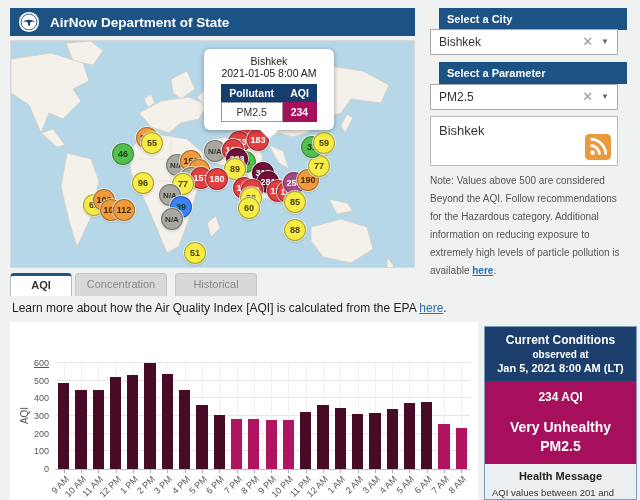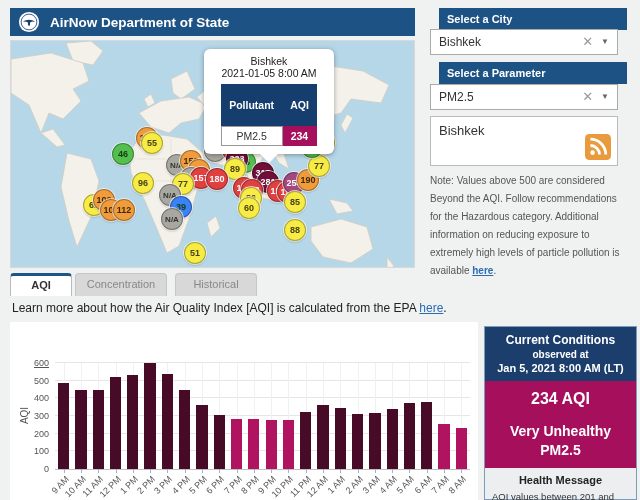--- a/index.html
+++ b/index.html
@@ -20,21 +20,21 @@
   .marker{position:absolute;width:22px;height:22px;border-radius:50%;
     font-size:9px;font-weight:bold;display:flex;align-items:center;justify-content:center;
     border:1px solid rgba(0,0,0,.3);box-shadow:0 0 0 1px rgba(255,255,255,.65),0 1px 2px rgba(0,0,0,.35);
     box-sizing:border-box;cursor:pointer;}
   
   .popup{position:absolute;left:193px;top:8px;width:122px;background:#fff;border-radius:6px;
     box-shadow:0 1px 5px rgba(0,0,0,.35);padding:6px 4px 8px;z-index:30;text-align:center;font-size:10.5px;color:#222;}
   .popup .tip{position:absolute;left:50%;bottom:-9px;margin-left:-9px;width:0;height:0;
     border-left:9px solid transparent;border-right:9px solid transparent;border-top:9px solid #fff;}
   .popup table{margin:5px auto 0;border-collapse:collapse;font-size:10.5px;}
-  .popup th{background:#153e6e;color:#fff;font-weight:bold;padding:15px 8px;}
+  .popup th{background:#153e6e;color:#fff;font-weight:bold;padding:3px 8px;}
   .popup td{padding:3px 8px;}
   .popup td.pollutant{background:#fff;border:1px solid #999;color:#333;}
   .popup td.aqi{background:#a50f5c;color:#fff;font-weight:bold;border:1px solid #a50f5c;}
 
   
   .tabs{position:absolute;left:10px;top:272px;height:24px;display:flex;align-items:flex-end;}
   .tab{height:23px;line-height:21px;text-align:center;font-size:11px;box-sizing:border-box;
     background:#d8d8d8;color:#888;border:1px solid #c6c6c6;border-bottom:none;
     border-radius:4px 4px 0 0;cursor:pointer;}
   .tab.aqi{width:62px;margin-right:3px;}
@@ -76,21 +76,21 @@
   .note{position:absolute;left:430px;top:172px;width:200px;font-size:10px;color:#555;line-height:1.8;}
 
   
   .conditions{position:absolute;left:484px;top:326px;width:153px;height:174px;border:1px solid #7d9cbb;
     box-sizing:border-box;background:#eceef0;}
   .cond-header{background:#1c3e6d;color:#fff;text-align:center;padding:6px 4px 7px;}
   .cond-header .l1{font-size:12px;font-weight:bold;}
   .cond-header .l2{font-size:10px;font-weight:bold;margin-top:2px;}
   .cond-header .l3{font-size:11px;font-weight:bold;margin-top:2px;}
   .cond-aqi{background:#a50f5c;color:#fff;text-align:center;padding:9px 4px 10px;}
-  .cond-aqi .v{font-size:16px;font-weight:bold;}
+  .cond-aqi .v{font-size:12px;font-weight:bold;}
   .cond-aqi .c{font-size:14px;font-weight:bold;margin-top:15px;}
   .cond-aqi .p{font-size:14px;font-weight:bold;margin-top:3px;}
   .cond-health{padding:4px 7px;}
   .cond-health .ht{font-size:11px;font-weight:bold;color:#222;text-align:center;margin:2px 0 3px;}
   .cond-health .hb{font-size:9.5px;color:#333;line-height:1.75;}
 </style>
 </head>
 <body>
 
 <div class="app-header">

